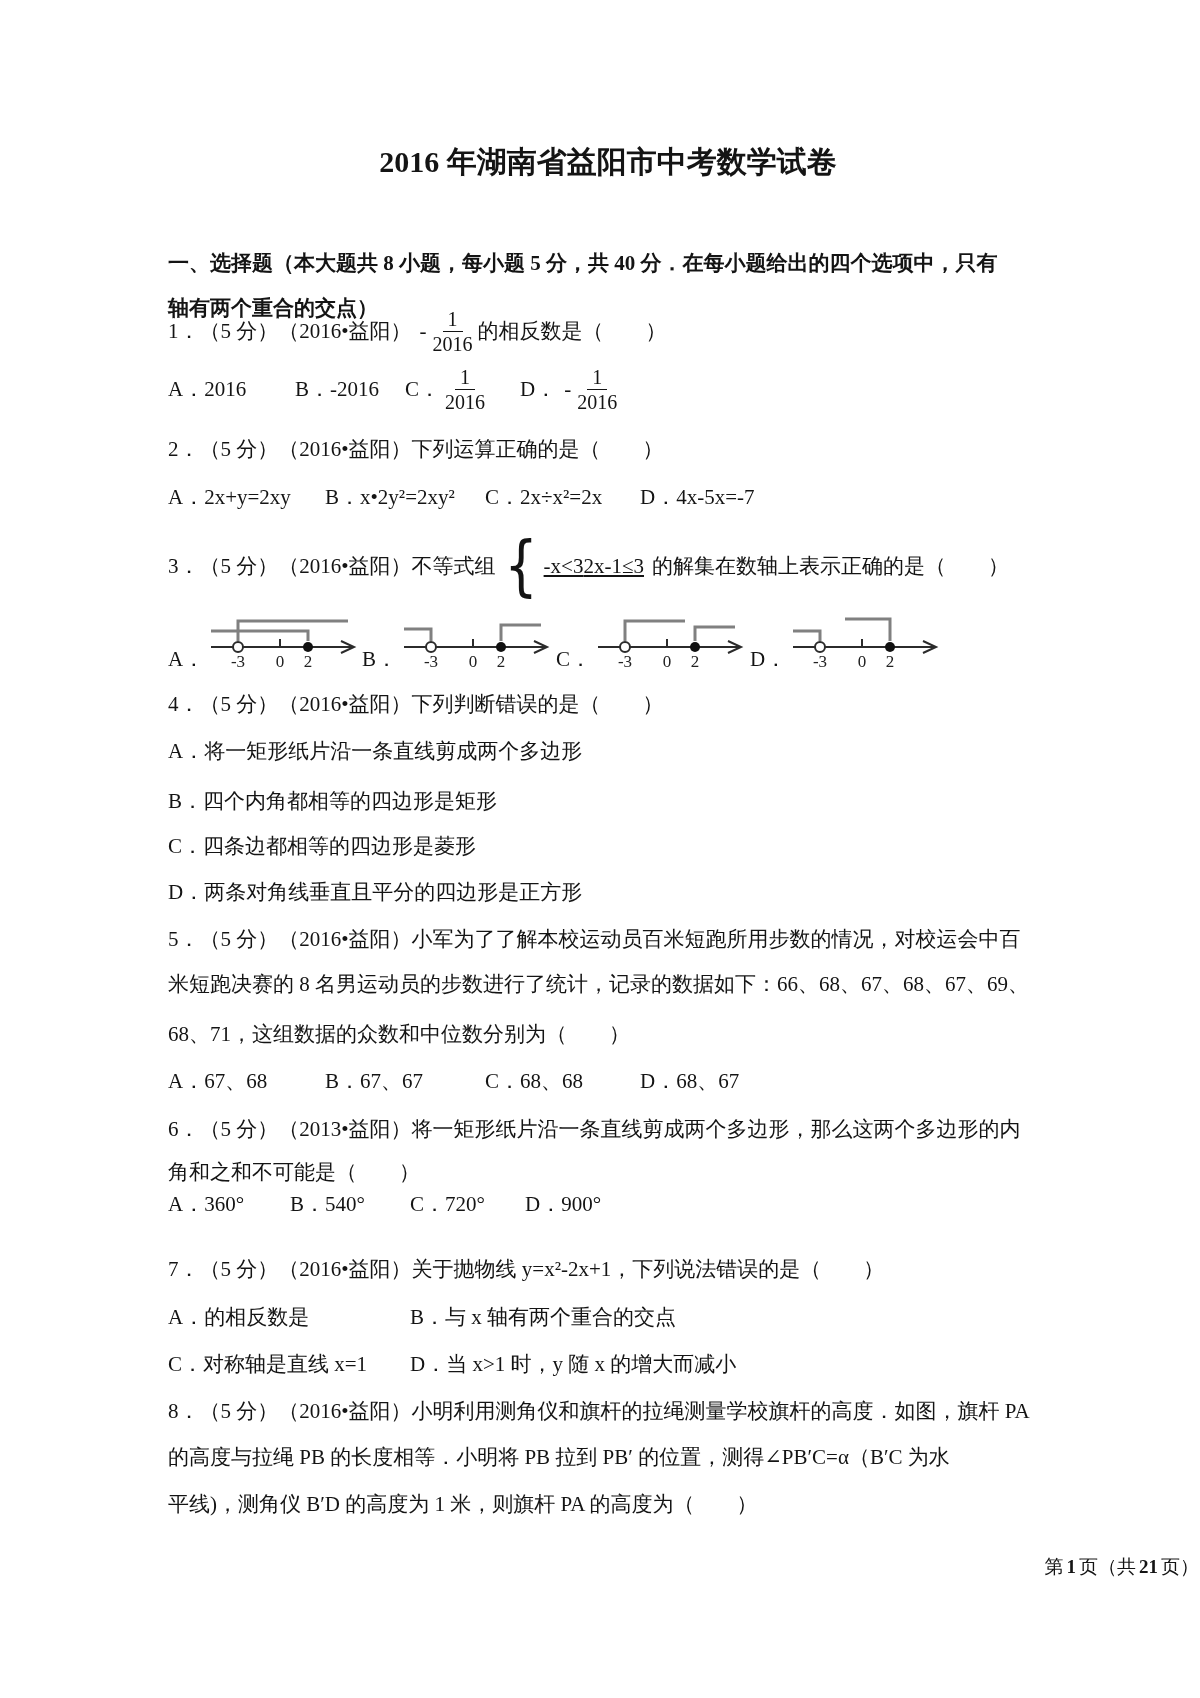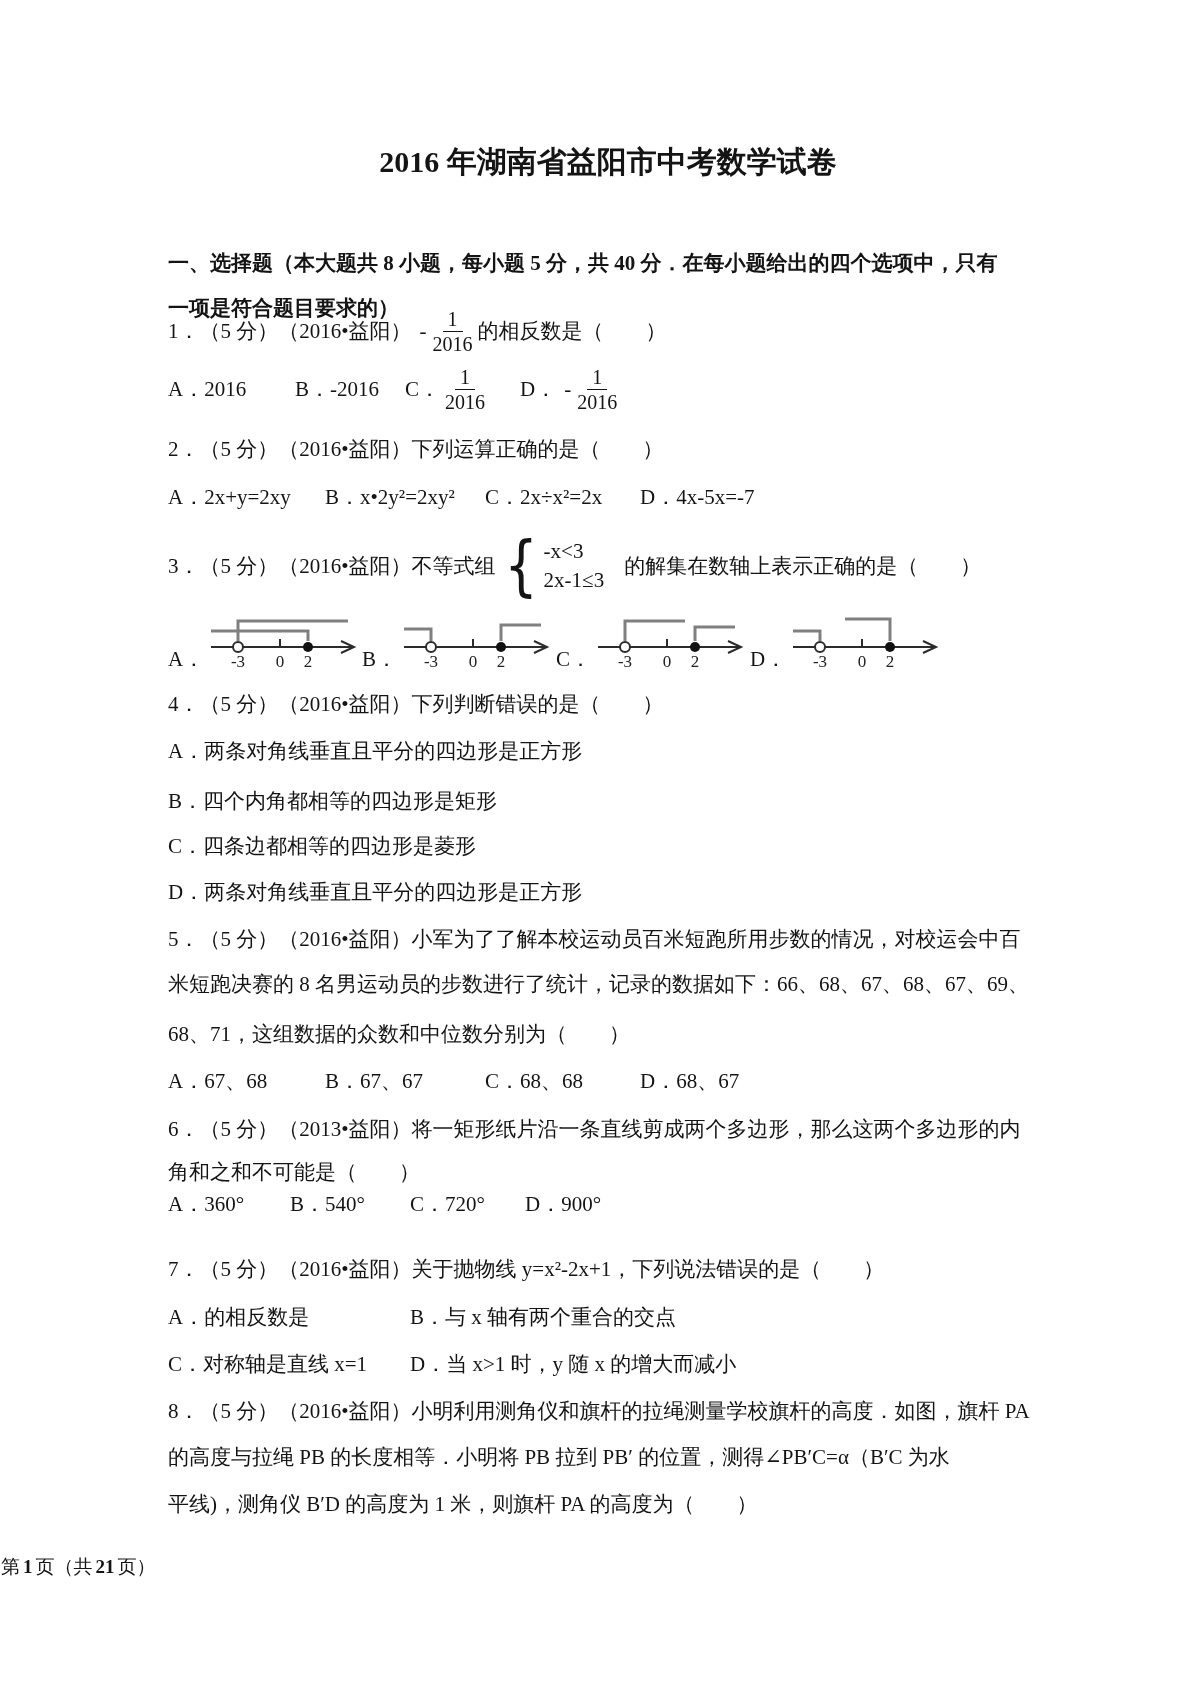--- a/index.html
+++ b/index.html
@@ -21,47 +21,47 @@
     display:inline-flex;flex-direction:column;align-items:center;
     font-size:20px;vertical-align:middle;margin:0 3px;
   }
   .frac .num{display:block;line-height:24px;padding:0 5px;border-bottom:1.6px solid #141414;}
   .frac .den{display:block;line-height:24px;padding:0 2px;}
   .mi{margin:0 1px 0 8px;}
   .brace{
     font-family:"DejaVu Sans",sans-serif;font-size:66px;font-weight:400;
     line-height:0.9;margin:0 2px 0 4px;transform:scaleX(.8);
   }
-  .sys{display:inline-flex;flex-direction:column;margin-right:20px;}
+  .sys{display:inline-flex;margin-right:8px;text-decoration:underline;}
   .sys span{display:block;font-size:21px;line-height:29px;}
   .grid{display:grid;}
   .g-q1{grid-template-columns:127px 110px 115px auto;align-items:center;height:56px;}
   .g-q2{grid-template-columns:157px 160px 155px auto;}
   .g-q6{grid-template-columns:122px 120px 115px auto;}
   .g-q7{grid-template-columns:242px auto;}
   .g-nl{grid-template-columns:194px 194px 194px 194px;}
   .optcell{display:flex;align-items:center;}
   .nl{display:flex;align-items:flex-end;}
   .nl-label{font-size:21px;line-height:24px;margin-right:4px;}
   .nl svg{display:block;}
   .footer{
-    left:0;width:1200px;text-align:left;font-size:19px;line-height:26px;
+    left:0;width:1200px;text-align:right;font-size:19px;line-height:26px;
   }
   .footer b{padding:0 2px;}
   .footer span{padding:0 1px;}
 </style>
 </head>
 <body>
 
 <div class="page">
 
   <div class="row title" style="top:142px">2016 年湖南省益阳市中考数学试卷</div>
 
   <div class="row bold" style="top:219px">一、选择题（本大题共 8 小题，每小题 5 分，共 40 分．在每小题给出的四个选项中，只有</div>
-  <div class="row bold" style="top:264px">一项是符合题目要求的）</div>
+  <div class="row bold" style="top:264px">轴有两个重合的交点）</div>
 
   <div class="row flexrow" style="top:303px;height:56px">
     <span>1．（5 分）（2016•益阳）</span>
     <span class="mi">-</span>
     <span class="frac">
       <span class="num">1</span>
       <span class="den">2016</span>
     </span>
     <span>的相反数是（　　）</span>
   </div>
@@ -171,21 +171,21 @@
         <circle cx="30" cy="36" r="5" fill="#ffffff" stroke="#2b2b2b" stroke-width="2"></circle>
         <circle cx="100" cy="36" r="5" fill="#111111"></circle>
         <text x="30" y="56" font-size="17" fill="#222" text-anchor="middle">-3</text>
         <text x="72" y="56" font-size="17" fill="#222" text-anchor="middle">0</text>
         <text x="100" y="56" font-size="17" fill="#222" text-anchor="middle">2</text>
       </svg>
     </span>
   </div>
 
   <div class="row" style="top:689px">4．（5 分）（2016•益阳）下列判断错误的是（　　）</div>
-  <div class="row" style="top:736px">A．两条对角线垂直且平分的四边形是正方形</div>
+  <div class="row" style="top:736px">A．将一矩形纸片沿一条直线剪成两个多边形</div>
   <div class="row" style="top:786px">B．四个内角都相等的四边形是矩形</div>
   <div class="row" style="top:831px">C．四条边都相等的四边形是菱形</div>
   <div class="row" style="top:877px">D．两条对角线垂直且平分的四边形是正方形</div>
 
   <div class="row" style="top:924px">5．（5 分）（2016•益阳）小军为了了解本校运动员百米短跑所用步数的情况，对校运会中百</div>
   <div class="row" style="top:969px">米短跑决赛的 8 名男运动员的步数进行了统计，记录的数据如下：66、68、67、68、67、69、</div>
   <div class="row" style="top:1019px">68、71，这组数据的众数和中位数分别为（　　）</div>
   <div class="row grid g-q2" style="top:1066px">
     <span>A．67、68</span>
     <span>B．67、67</span>

